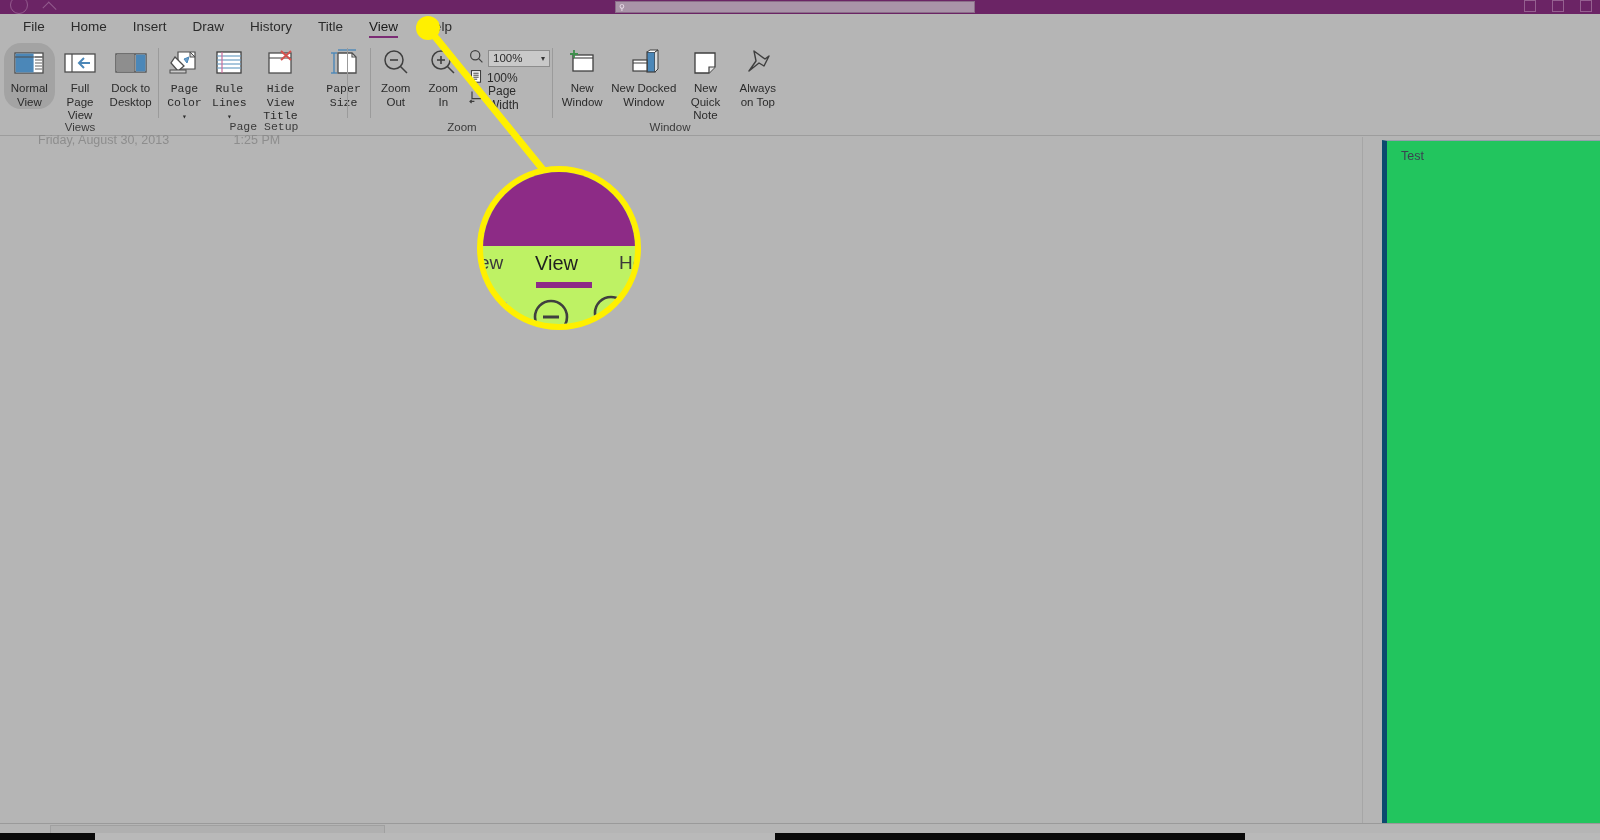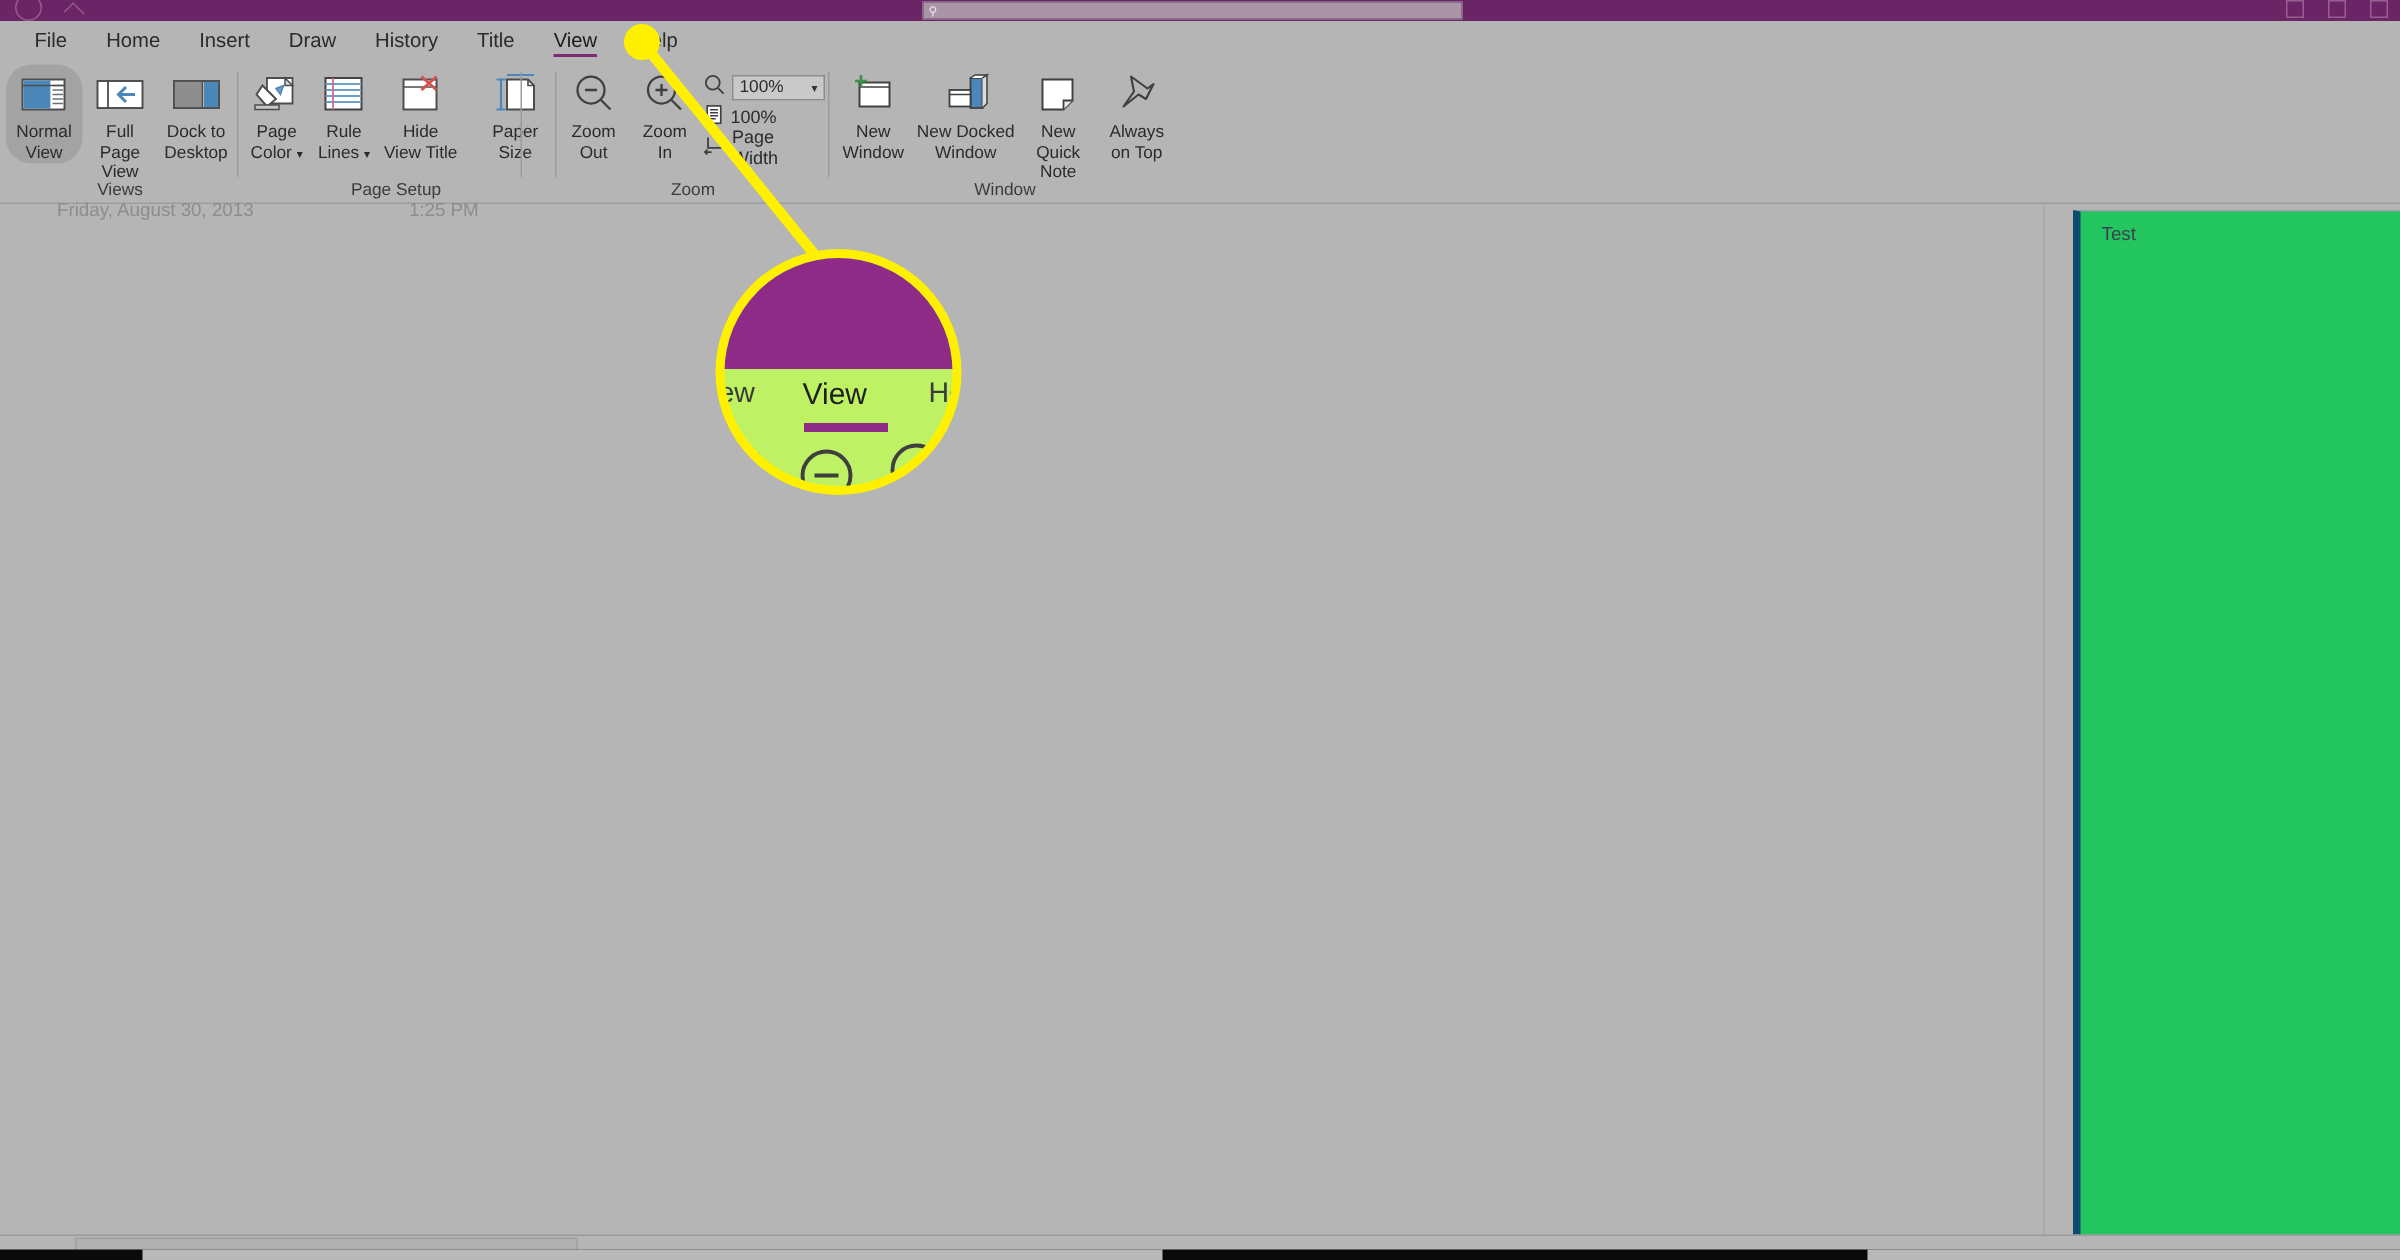--- a/index.html
+++ b/index.html
@@ -176,21 +176,21 @@
   .canvas {
     position: absolute; left: 0; top: 137px;
     width: 1600px; height: 686px;
     background: #b5b5b5;
   }
   .page-meta {
     position: absolute; left: 38px; top: -4px;
     font-size: 12.5px; color: #8d8d8d;
     white-space: nowrap;
   }
-  .page-meta .time { margin-left: 100px; }
+  .page-meta .time { margin-left: 61px; }
 
   
   .right-panel {
     position: absolute; left: 1362px; top: 140px;
     width: 238px; height: 683px;
     background: #22c55e;
     border-left: 5px solid #0c4a6e;
     border-top: 1px solid #93a0ac;
     margin-left: 20px;
   }
@@ -366,21 +366,21 @@
           <span class="lbl">Dock to
 Desktop</span>
         </div>
 
       </div>
       <div class="group-label">Views</div>
     </div>
 
     <div class="grp-sep" style="left:158px;"></div>
 
-    <div class="group" style="left:162px; width:204px;">
+    <div class="group" style="left:162px; width:204px;font-family:Liberation Mono, monospace;">
       <div class="group-items">
 
         <div class="btn">
           <span class="ico">
             <svg width="40" height="32" viewBox="0 0 40 32">
               <path d="M14 5 L31 5 L31 22 L14 22 Z" fill="#ffffff" stroke="#4d4d4d" stroke-width="1.2"></path>
               <path d="M26 5 L31 10 L26 10 Z" fill="#d8d8d8" stroke="#4d4d4d" stroke-width="1"></path>
               <path d="M11 10 L20 19 L14 24 L7 16 Z" fill="#ffffff" stroke="#4d4d4d" stroke-width="1.3"></path>
               <path d="M20 12 L25 10 L23 16 Z" fill="#6d9fc8" stroke="#4b87b8" stroke-width="1"></path>
               <rect x="6" y="23" width="16" height="3" fill="#c9c9c9" stroke="#4d4d4d" stroke-width="1"></rect>

